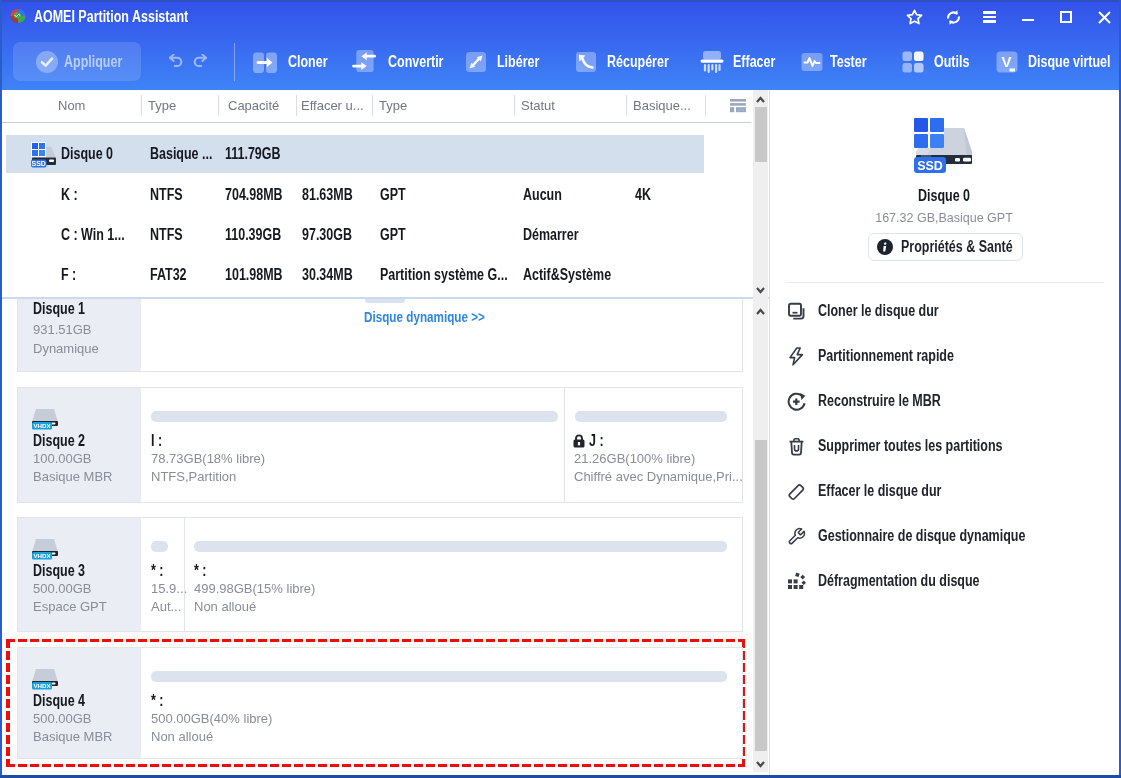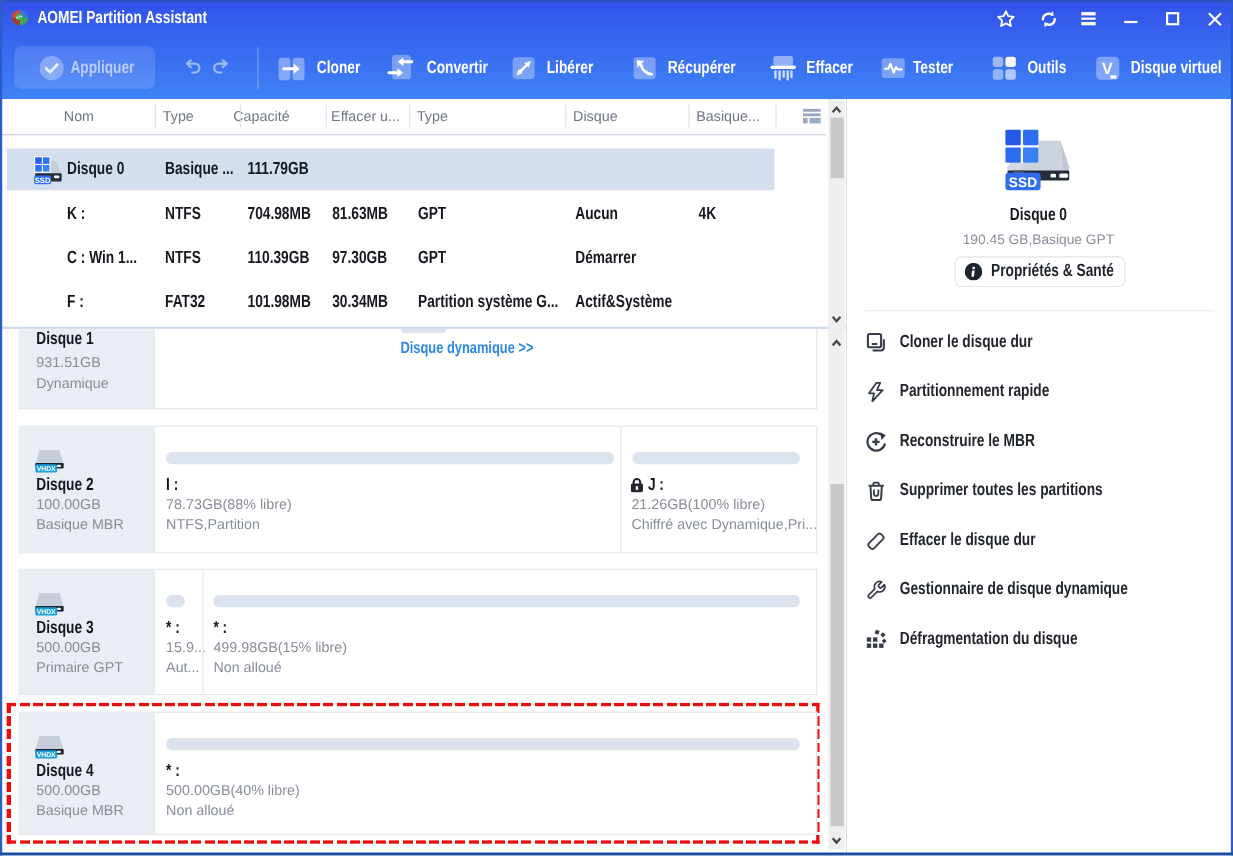--- a/index.html
+++ b/index.html
@@ -124,24 +124,24 @@
   <div class="ttxt" style="left:934px">Outils</div>
   <svg class="tbtn" style="left:995px" width="24" height="24" viewBox="0 0 24 24">
     <rect x="1.5" y="1.5" width="21" height="21" rx="4" fill="rgba(255,255,255,0.35)"></rect>
     <text x="11.5" y="17" font-family="Liberation Sans, sans-serif" font-size="15" font-weight="bold" fill="#fff" text-anchor="middle">V</text>
     <rect x="14.5" y="18.5" width="5.5" height="3" fill="#fff"></rect>
   </svg>
   <div class="ttxt" style="left:1028px">Disque virtuel</div>
 
   <div class="hg" style="left:58px;top:97px">Nom</div>
   <div class="hg" style="left:148px;top:97px">Type</div>
-  <div class="hg" style="left:212px;top:97px">Capacité</div>
+  <div class="hg" style="left:228px;top:97px">Capacité</div>
   <div class="hg" style="left:301px;top:97px">Effacer u...</div>
   <div class="hg" style="left:379px;top:97px">Type</div>
-  <div class="hg" style="left:521px;top:97px">Disque</div>
+  <div class="hg" style="left:521px;top:97px">Statut</div>
   <div class="hg" style="left:633px;top:97px">Basique...</div>
   <div class="colsep" style="left:141px"></div>
   <div class="colsep" style="left:218px"></div>
   <div class="colsep" style="left:296px"></div>
   <div class="colsep" style="left:372px"></div>
   <div class="colsep" style="left:514px"></div>
   <div class="colsep" style="left:626px"></div>
   <div class="colsep" style="left:705px"></div>
   <svg class="ab" style="left:729px;top:98px" width="18" height="16" viewBox="0 0 18 16">
     <rect x="1" y="1" width="16" height="2.6" fill="#9aa7bc"></rect>
@@ -210,21 +210,21 @@
     <rect x="0" y="12" width="26" height="5" rx="1" fill="#1b2230"></rect>
     <rect x="19.5" y="13.6" width="4" height="2" rx="1" fill="#fff"></rect>
     <rect x="0" y="13" width="20" height="7.6" rx="1.5" fill="#19a0dc"></rect>
     <text x="10" y="19.3" font-family="Liberation Sans, sans-serif" font-size="6.2" font-weight="bold" fill="#fff" text-anchor="middle">VHDX</text>
   </svg>
   <div class="b" style="left:33px;top:431px">Disque 2</div>
   <div class="g" style="left:33px;top:450px">100.00GB</div>
   <div class="g" style="left:33px;top:468px">Basique MBR</div>
   <div class="bar" style="left:151px;top:411px;width:407px"></div>
   <div class="b" style="left:151px;top:431px">I :</div>
-  <div class="g" style="left:151px;top:450px">78.73GB(88% libre)</div>
+  <div class="g" style="left:151px;top:450px">78.73GB(18% libre)</div>
   <div class="g" style="left:151px;top:468px">NTFS,Partition</div>
   <div class="ab" style="left:564px;top:388px;width:1px;height:114px;background:#e1e4ea"></div>
   <div class="bar" style="left:575px;top:411px;width:152px"></div>
   <svg class="ab" style="left:573px;top:434px" width="12" height="14" viewBox="0 0 12 14">
     <path d="M3,6 V4.4 a3,3 0 0 1 6,0 V6" fill="none" stroke="#20242c" stroke-width="1.9"></path>
     <rect x="0.5" y="5.5" width="11" height="8" rx="1.5" fill="#20242c"></rect>
     <rect x="4.9" y="8" width="2.2" height="3.4" fill="#fff"></rect>
   </svg>
   <div class="b" style="left:589px;top:431px">J :</div>
   <div class="g" style="left:574px;top:450px">21.26GB(100% libre)</div>
@@ -234,21 +234,21 @@
   <div class="ab" style="left:18px;top:518px;width:123px;height:113px;background:#eaedf3"></div>
   <svg class="ab" style="left:32px;top:539px" width="26" height="21" viewBox="0 0 26 21">
     <path d="M4,0 L22,0 L26,13 L0,13 Z" fill="#c6cdd9"></path>
     <rect x="0" y="12" width="26" height="5" rx="1" fill="#1b2230"></rect>
     <rect x="19.5" y="13.6" width="4" height="2" rx="1" fill="#fff"></rect>
     <rect x="0" y="13" width="20" height="7.6" rx="1.5" fill="#19a0dc"></rect>
     <text x="10" y="19.3" font-family="Liberation Sans, sans-serif" font-size="6.2" font-weight="bold" fill="#fff" text-anchor="middle">VHDX</text>
   </svg>
   <div class="b" style="left:33px;top:561px">Disque 3</div>
   <div class="g" style="left:33px;top:580px">500.00GB</div>
-  <div class="g" style="left:33px;top:598px">Primaire GPT</div>
+  <div class="g" style="left:33px;top:598px">Espace GPT</div>
   <div class="bar" style="left:151px;top:541px;width:17px"></div>
   <div class="b" style="left:151px;top:561px">* :</div>
   <div class="g" style="left:151px;top:580px">15.9...</div>
   <div class="g" style="left:151px;top:598px">Aut...</div>
   <div class="ab" style="left:184px;top:518px;width:1px;height:113px;background:#e1e4ea"></div>
   <div class="bar" style="left:194px;top:541px;width:533px"></div>
   <div class="b" style="left:194px;top:561px">* :</div>
   <div class="g" style="left:194px;top:580px">499.98GB(15% libre)</div>
   <div class="g" style="left:194px;top:598px">Non alloué</div>
 
@@ -283,21 +283,21 @@
     <rect x="9" y="39" width="10" height="5" fill="#4a5160"></rect>
     <rect x="2" y="2" width="30" height="30" fill="#fff"></rect>
     <rect x="2" y="2" width="14" height="14" rx="1" fill="#2558e8"></rect>
     <rect x="18" y="2" width="14" height="14" rx="1" fill="#2d6ef0"></rect>
     <rect x="2" y="18" width="14" height="14" rx="1" fill="#2d6ef0"></rect>
     <rect x="18" y="18" width="14" height="14" rx="1" fill="#3b80f5"></rect>
     <rect x="2" y="41" width="32" height="16" rx="3" fill="#2f6fed"></rect>
     <text x="18" y="53.6" font-family="Liberation Sans, sans-serif" font-size="12.5" font-weight="bold" fill="#fff" text-anchor="middle">SSD</text>
   </svg>
   <div class="bc" style="left:844px;top:186px;width:200px">Disque 0</div>
-  <div class="g" style="left:794px;top:209px;width:300px;text-align:center;font-size:12.5px">190.45 GB,Basique GPT</div>
+  <div class="g" style="left:794px;top:209px;width:300px;text-align:center;font-size:12.5px">167.32 GB,Basique GPT</div>
   <div class="ab" style="left:868px;top:233px;width:155px;height:28px;border:1px solid #dfe3ea;border-radius:6px;background:#fff"></div>
   <svg class="ab" style="left:877px;top:239px" width="16" height="16" viewBox="0 0 16 16">
     <circle cx="8" cy="8" r="8" fill="#1d232e"></circle>
     <rect x="7" y="3.4" width="2.4" height="2.4" rx="1" fill="#fff" transform="skewX(-8)" transform-origin="8 4.5"></rect>
     <path d="M6.6,7 h2.6 l-0.9,5.6 h-2.2 Z" fill="#fff"></path>
   </svg>
   <div class="b" style="left:901px;top:237px;color:#1d2129">Propriétés &amp; Santé</div>
   <div class="ab" style="left:786px;top:282px;width:318px;height:1px;background:#e9ebef"></div>
 
   <svg class="ab" style="left:787px;top:302px" width="19" height="19" viewBox="0 0 19 19">

